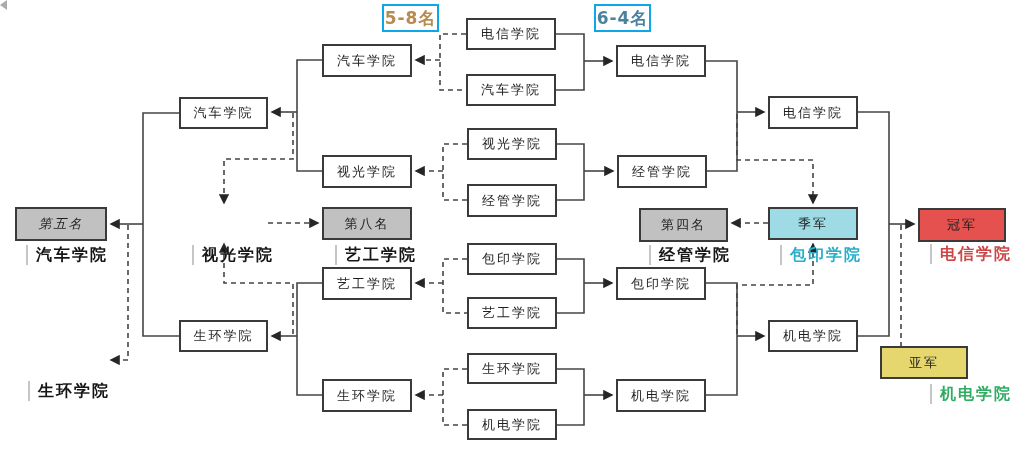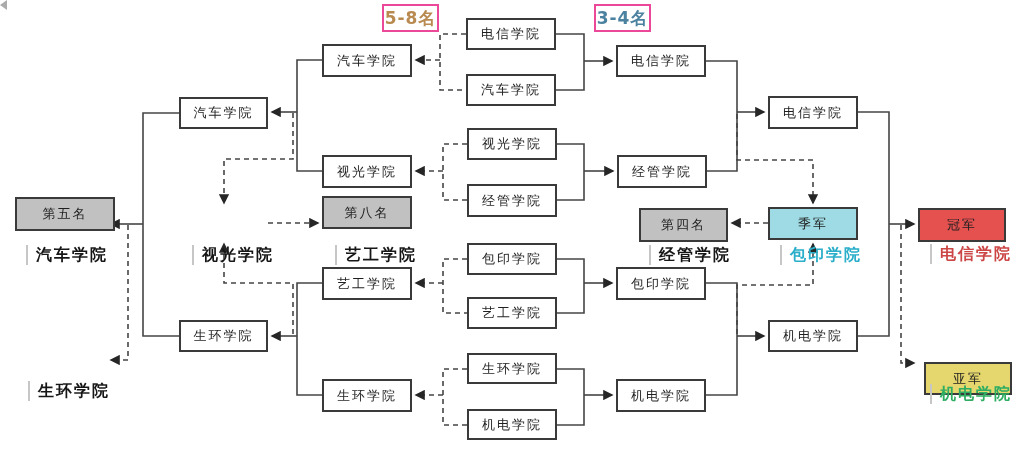--- a/index.html
+++ b/index.html
@@ -21,21 +21,21 @@
   .node.yellow { background:var(--box-runner-up,#e5d76e); }
   .team-label {
     position:absolute; font-size:16px; font-weight:bold; letter-spacing:2px;
     color:#161616; border-left:2px solid #c6c6c6; padding-left:8px; line-height:20px;
     white-space:nowrap;
   }
   .team-label.cyan  { color:var(--label-third,#2aaec9); }
   .team-label.red   { color:var(--label-champion,#cc4646); }
   .team-label.green { color:var(--label-runner-up,#2fad62); }
   .tag {
-    position:absolute; box-sizing:border-box; border:2px solid #ec4899; background:#ffffff;
+    position:absolute; box-sizing:border-box; border:2px solid #0ea5e9; background:#ffffff;
     display:flex; align-items:center; justify-content:center;
     font-size:17px; font-weight:bold; letter-spacing:1px; white-space:nowrap;
   }
   .tag.losers  { color:var(--legend-losers,#b98a50); }
   .tag.winners { color:var(--legend-winners,#4b82a0); }
   .edge-artifact {
     position:absolute; left:0; top:215; width:0; height:0;
     border-top:5px solid transparent; border-bottom:5px solid transparent;
     border-right:7px solid #8f8f8f; opacity:.75;
   }
@@ -89,45 +89,45 @@
       <path class="d" marker-end="url(#ah)" d="M768,223 H732"></path>
       <path class="d" marker-end="url(#ah)" d="M901,225 V363 H914"></path>
       <path class="d" marker-end="url(#ah)" d="M293,113 V159 H224 V203"></path>
       <path class="d" marker-end="url(#ah)" d="M293,334 V283 H224 V244"></path>
       <path class="d" marker-end="url(#ah)" d="M128,225 V360 H111"></path>
       <path class="d" marker-end="url(#ah)" d="M268,223 H318"></path>
     </g>
   </svg>
 
   <div class="tag losers" style="left:382px; top:4px; width:57px; height:28px;">5-8名</div>
-  <div class="tag winners" style="left:594px; top:4px; width:57px; height:28px;">3-4名</div>
+  <div class="tag winners" style="left:594px; top:4px; width:57px; height:28px;">6-4名</div>
 
   <div class="node" style="left:466px; top:18px;  width:90px; height:32px;">电信学院</div>
   <div class="node" style="left:466px; top:74px;  width:90px; height:32px;">汽车学院</div>
   <div class="node" style="left:467px; top:128px; width:90px; height:32px;">视光学院</div>
   <div class="node" style="left:467px; top:184px; width:90px; height:33px;">经管学院</div>
   <div class="node" style="left:467px; top:243px; width:90px; height:32px;">包印学院</div>
   <div class="node" style="left:467px; top:297px; width:90px; height:32px;">艺工学院</div>
   <div class="node" style="left:467px; top:353px; width:90px; height:31px;">生环学院</div>
   <div class="node" style="left:467px; top:409px; width:90px; height:31px;">机电学院</div>
 
   <div class="node" style="left:616px; top:45px;  width:90px; height:32px;">电信学院</div>
   <div class="node" style="left:617px; top:155px; width:90px; height:33px;">经管学院</div>
   <div class="node" style="left:616px; top:267px; width:90px; height:33px;">包印学院</div>
   <div class="node" style="left:616px; top:379px; width:90px; height:33px;">机电学院</div>
 
   <div class="node" style="left:768px; top:96px;  width:90px; height:33px;">电信学院</div>
   <div class="node" style="left:768px; top:320px; width:90px; height:32px;">机电学院</div>
 
   <div class="node red" style="left:918px; top:208px; width:88px; height:34px;text-align:right;">冠军</div>
-  <div class="node yellow" style="left:924px; top:346px; width:88px; height:33px;margin-top:16px;">亚军</div>
+  <div class="node yellow" style="left:880px; top:346px; width:88px; height:33px;">亚军</div>
   <div class="node cyan" style="left:768px; top:207px; width:90px; height:33px;">季军</div>
   <div class="node gray" style="left:639px; top:208px; width:89px; height:34px;">第四名</div>
-  <div class="node gray" style="left:15px;  top:197px; width:100px; height:34px;">第五名</div>
-  <div class="node gray" style="left:322px; top:196px; width:90px; height:33px;">第八名</div>
+  <div class="node gray" style="left:15px;  top:207px; width:92px; height:34px;font-style:italic;">第五名</div>
+  <div class="node gray" style="left:322px; top:207px; width:90px; height:33px;">第八名</div>
 
   <div class="node" style="left:322px; top:44px;  width:90px; height:33px;">汽车学院</div>
   <div class="node" style="left:322px; top:155px; width:90px; height:33px;">视光学院</div>
   <div class="node" style="left:322px; top:267px; width:90px; height:33px;">艺工学院</div>
   <div class="node" style="left:322px; top:379px; width:90px; height:33px;">生环学院</div>
   <div class="node" style="left:179px; top:97px;  width:89px; height:32px;">汽车学院</div>
   <div class="node" style="left:179px; top:320px; width:89px; height:32px;">生环学院</div>
 
   <div class="team-label" style="left:26px;  top:245px;">汽车学院</div>
   <div class="team-label" style="left:28px;  top:381px;">生环学院</div>

